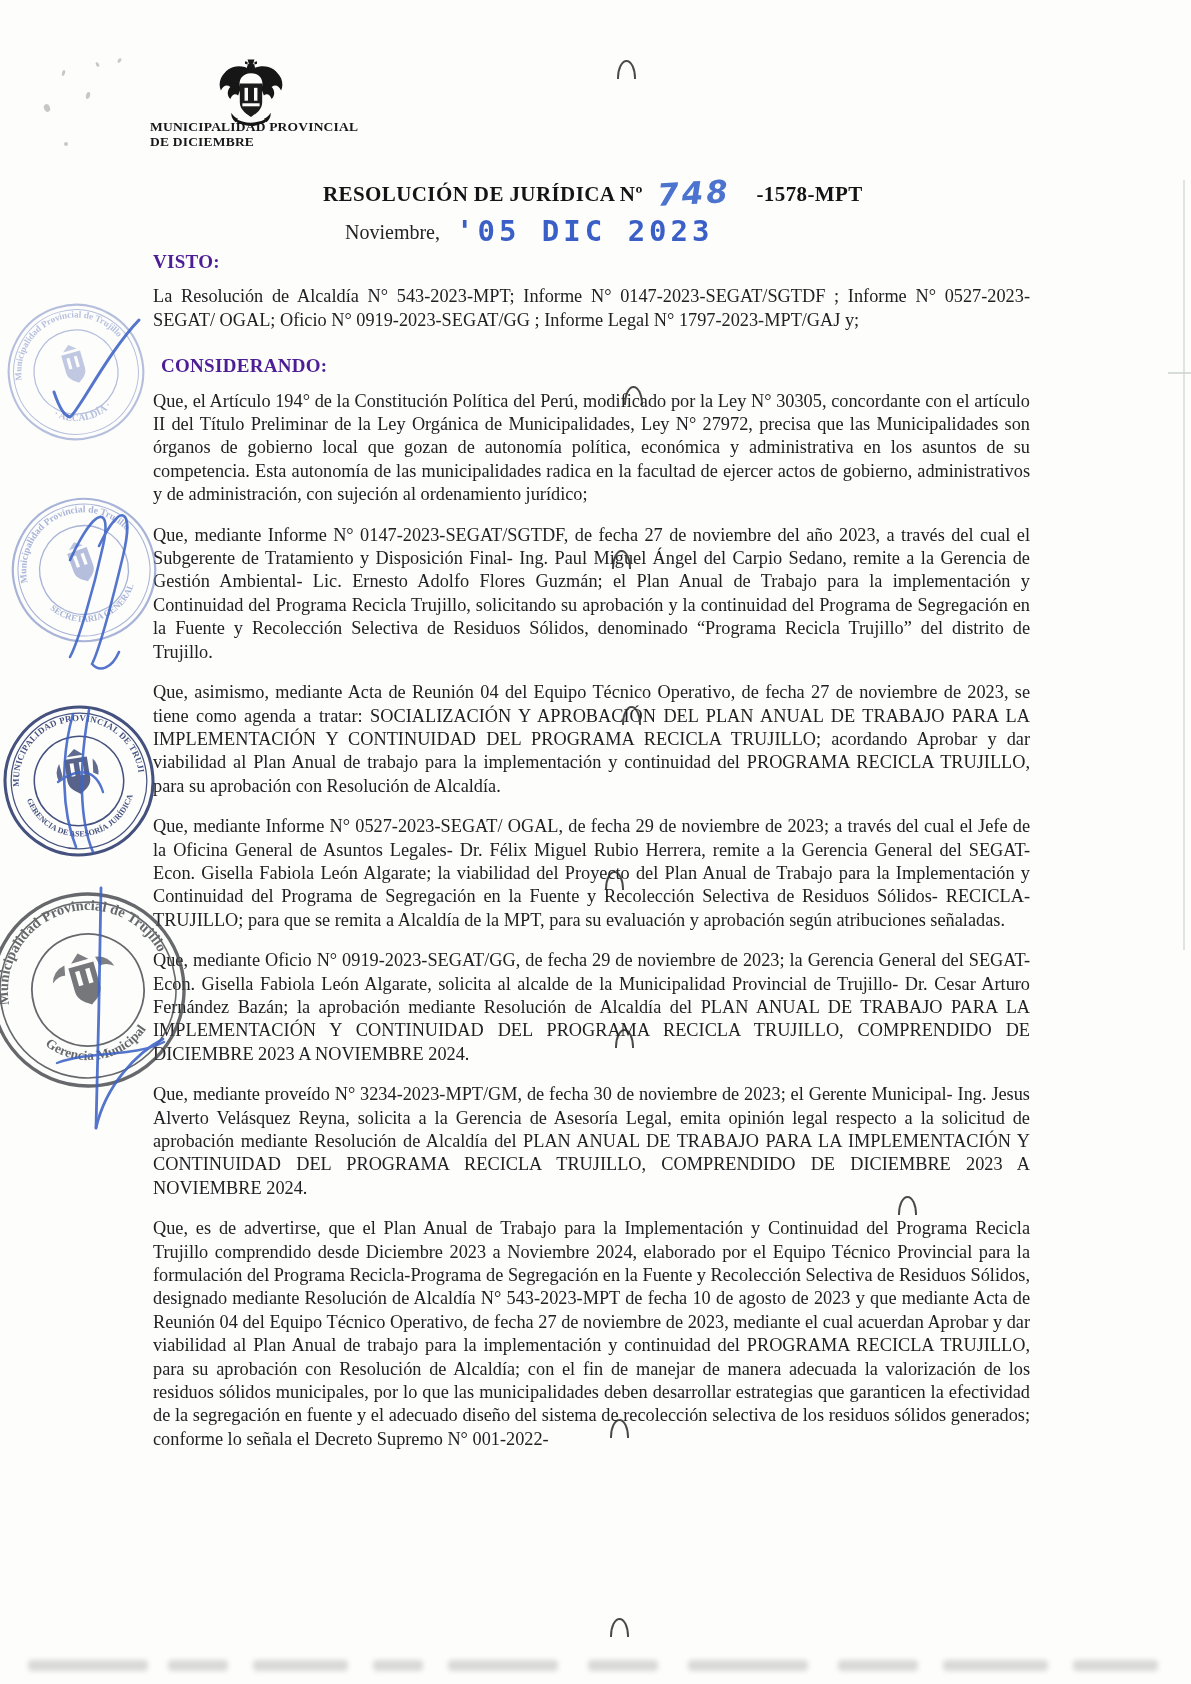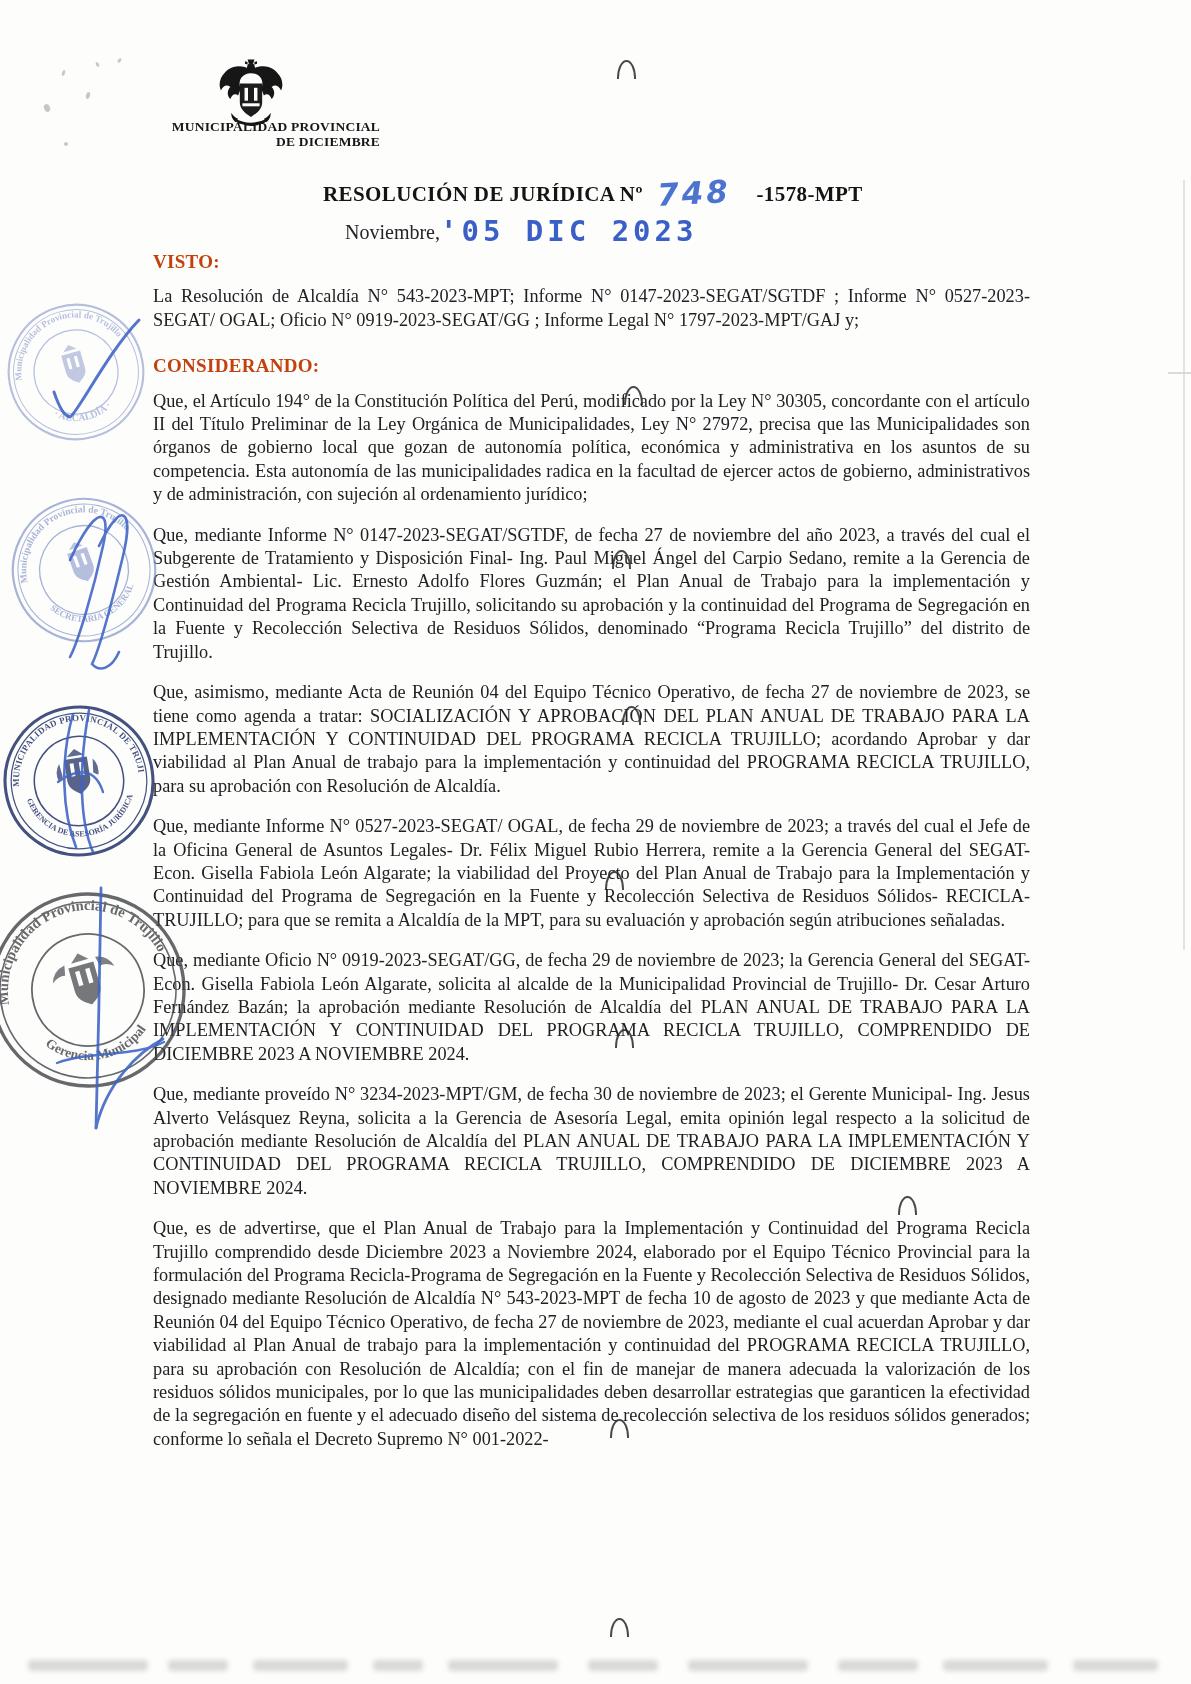--- a/index.html
+++ b/index.html
@@ -9,47 +9,47 @@
     background:#fdfdfc;
     overflow:hidden;
     font-family:"Liberation Serif", serif;
     color:#1f1f1f;
   }
   
   .crest{position:absolute;left:208px;top:56px;width:86px;height:72px;}
   .org-name{
     position:absolute;left:150px;top:120px;width:230px;
     font-weight:bold;font-size:13.5px;line-height:14.5px;letter-spacing:.2px;
-    text-align:right;color:#17171a;
+    text-align:left;color:#17171a;
   }
   .title-line{
     position:absolute;left:323px;top:172px;white-space:nowrap;
     font-weight:bold;font-size:21px;letter-spacing:.4px;color:#141416;
   }
   .hand-number{
     display:inline-block;margin:0 26px 0 14px;
     font-family:"DejaVu Sans", sans-serif;
     color:#4c74cf;font-size:31px;font-weight:bold;font-style:italic;
     transform:rotate(-3deg) translateY(3px);letter-spacing:3px;
   }
   .date-line{position:absolute;left:345px;top:212px;white-space:nowrap;font-size:20px;color:#242427;}
   .date-stamp{
-    display:inline-block;margin-left:0;
+    display:inline-block;margin-left:16px;
     font-family:"DejaVu Sans Mono", monospace;font-weight:bold;
     color:#3a5fc6;font-size:29px;letter-spacing:4px;
     transform:translateY(2px);
   }
   
   .body-col{
     position:absolute;left:153px;top:250px;width:888px;
     font-size:18.3px;line-height:23.4px;color:#212124;
   }
-  .sec-heading{font-weight:bold;font-size:19px;letter-spacing:.3px;margin:0 0 12px 0;color:#c2410c;}
+  .sec-heading{font-weight:bold;font-size:19px;letter-spacing:.3px;margin:0 0 12px 0;color:#4c1d95;}
   .para{margin:0 11px 17px 0;text-align:justify;}
-  .mt{margin-top:22px;}
+  .mt{margin-top:22px;margin-left:8px;}
   
   .stamp{position:absolute;}
   .stamp svg{display:block;width:100%;height:100%;}
   .stamp-alcaldia{left:6px;top:302px;width:140px;height:140px;opacity:.52;transform:rotate(-16deg);}
   .stamp-secretaria{left:10px;top:496px;width:148px;height:148px;opacity:.62;transform:rotate(-20deg);}
   .stamp-asesoria{left:2px;top:704px;width:154px;height:154px;opacity:.88;transform:rotate(-9deg);}
   .stamp-gerencia{left:-12px;top:890px;width:200px;height:200px;opacity:.82;transform:rotate(-16deg);}
   .ring-text{font-family:"Liberation Serif",serif;font-weight:bold;}
   
   .sig-overlay{position:absolute;left:0;top:0;width:1191px;height:1684px;pointer-events:none;}

